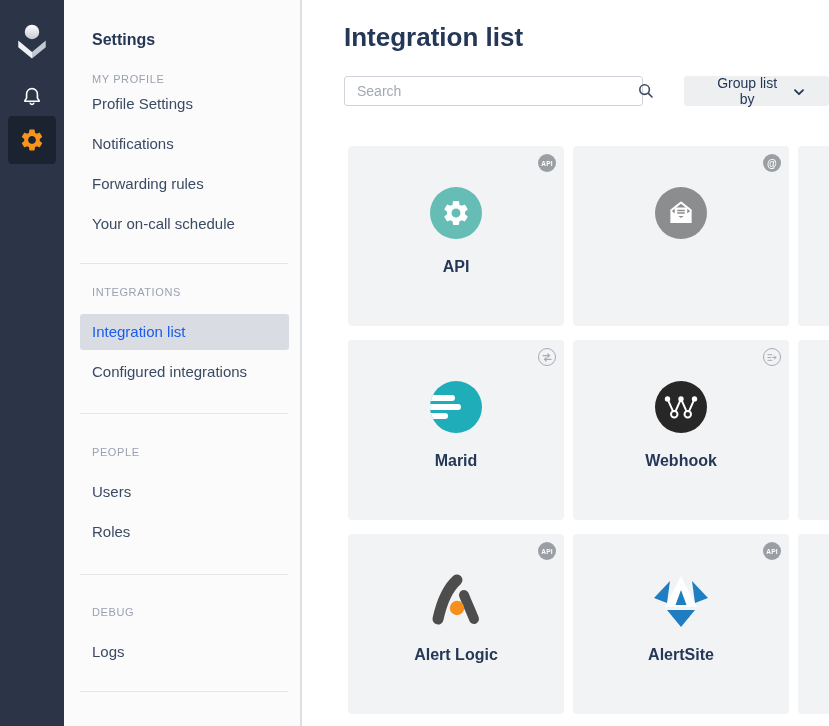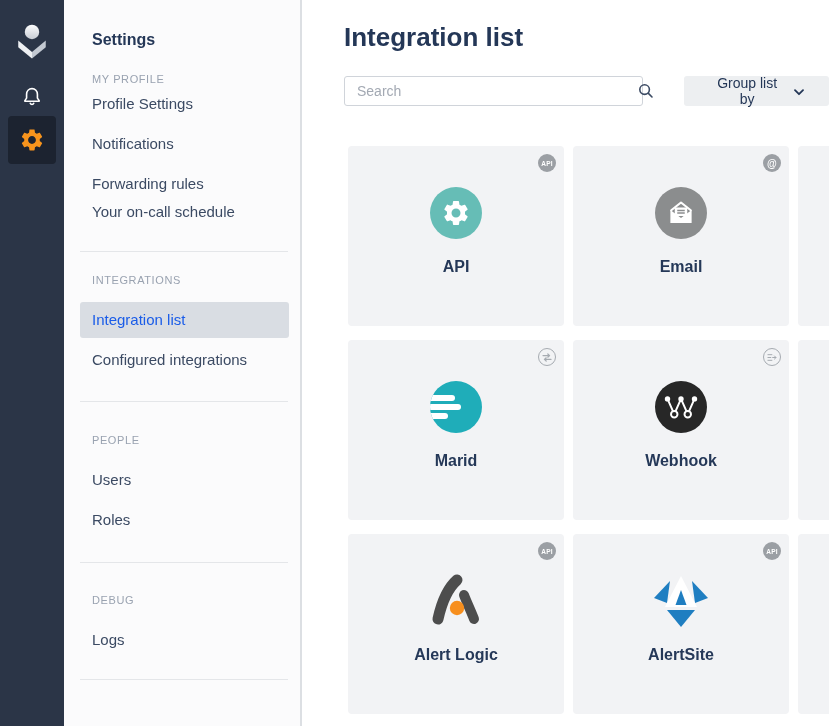--- a/index.html
+++ b/index.html
@@ -80,21 +80,21 @@
     </div>
   </nav>
 
   <aside class="sidebar">
     <div class="sb-title">Settings</div>
 
     <div class="sb-head" style="margin-top:23px">MY PROFILE</div>
     <a class="sb-item" style="margin-top:9px">Profile Settings</a>
     <a class="sb-item" style="margin-top:22px">Notifications</a>
     <a class="sb-item" style="margin-top:22px">Forwarding rules</a>
-    <a class="sb-item" style="margin-top:10px">Your on-call schedule</a>
+    <a class="sb-item" style="margin-top:22px">Your on-call schedule</a>
     <div class="sb-divider"></div>
 
     <div class="sb-head" style="margin-top:22px">INTEGRATIONS</div>
     <a class="sb-item active" style="margin-top:15px">Integration list</a>
     <a class="sb-item" style="margin-top:13px">Configured integrations</a>
     <div class="sb-divider" style="margin-top:32px"></div>
 
     <div class="sb-head" style="margin-top:32px">PEOPLE</div>
     <a class="sb-item" style="margin-top:24px">Users</a>
     <a class="sb-item" style="margin-top:22px">Roles</a>
@@ -148,21 +148,20 @@
           <div class="circle c-email">
             <svg width="30" height="30" viewBox="0 0 24 24">
               <path d="M4.2 9.8 L12 3.6 L19.8 9.8" fill="none" stroke="#ffffff" stroke-width="1.7" stroke-linejoin="round" stroke-linecap="round"></path>
               <rect x="7" y="7.6" width="10" height="6.8" rx="0.5" fill="#ffffff"></rect>
               <line x1="9" y1="10" x2="15" y2="10" stroke="#8b8d8e" stroke-width="1.1"></line>
               <line x1="9" y1="12" x2="15" y2="12" stroke="#8b8d8e" stroke-width="1.1"></line>
               <path d="M3.5 9.5 L12 16 L20.5 9.5 L20.5 20 L3.5 20 Z" fill="#ffffff"></path>
             </svg>
           </div>
         </div>
-        <div class="card-label">Email</div>
       </div>
 
       <div class="card"></div>
 
       <div class="card">
         <span class="badge badge-outline">
           <svg width="10" height="9" viewBox="0 0 10 9" fill="none" stroke="#a6abb1" stroke-width="1.2" stroke-linecap="round" stroke-linejoin="round">
             <path d="M1 2.6h6.4M5.8 1l1.8 1.6-1.8 1.6"></path>
             <path d="M9 6.4H2.6M4.2 4.8L2.4 6.4l1.8 1.6"></path>
           </svg>

